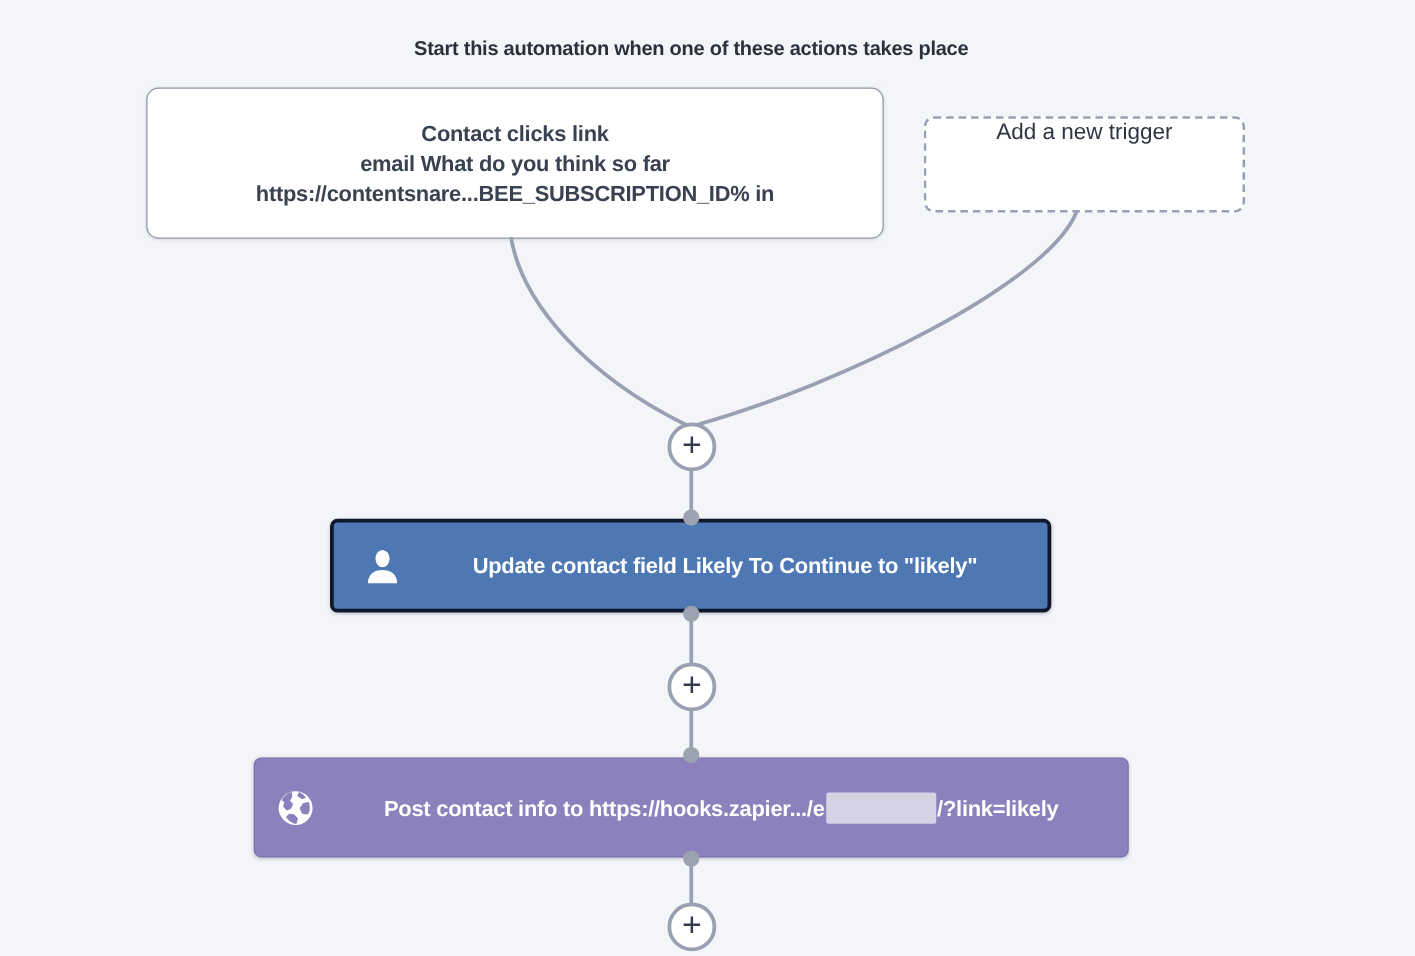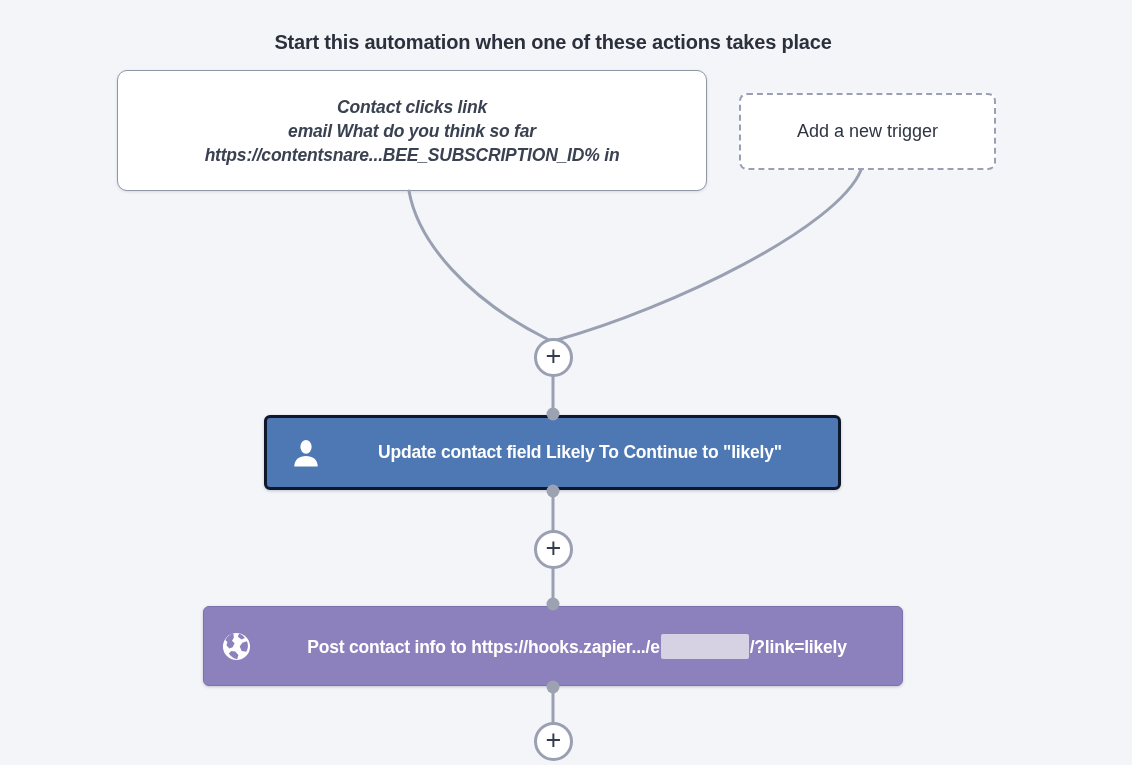--- a/index.html
+++ b/index.html
@@ -10,21 +10,21 @@
     height: 765px;
     background: #f4f5f9;
     overflow: hidden;
   }
   .page-title {
     position: absolute;
     top: 31px;
     left: 0;
     width: 1106px;
     text-align: center;
-    font-size: 20px;
+    font-size: 16px;
     font-weight: 700;
     color: #2b303c;
     letter-spacing: -0.2px;
   }
   .trigger-node {
     position: absolute;
     left: 117px;
     top: 70px;
     width: 590px;
     height: 121px;
@@ -38,33 +38,32 @@
     justify-content: center;
     cursor: pointer;
   }
   .trigger-node .line {
     font-size: 17.5px;
     font-weight: 700;
     color: #3a4150;
     line-height: 24px;
     letter-spacing: -0.2px;
     white-space: nowrap;
-    font-style: italic;
   }
   .add-trigger {
     position: absolute;
     left: 739px;
     top: 93px;
     width: 257px;
     height: 77px;
     background: #ffffff;
     border: 2.5px dashed #99a0b4;
     border-radius: 8px;
     display: flex;
-    align-items: center;
+    align-items: flex-start;
     justify-content: center;
     font-size: 18px;
     font-weight: 400;
     color: #2e3440;
     cursor: pointer;
   }
   svg.connectors {
     position: absolute;
     left: 0; top: 0;
     width: 1132px;

